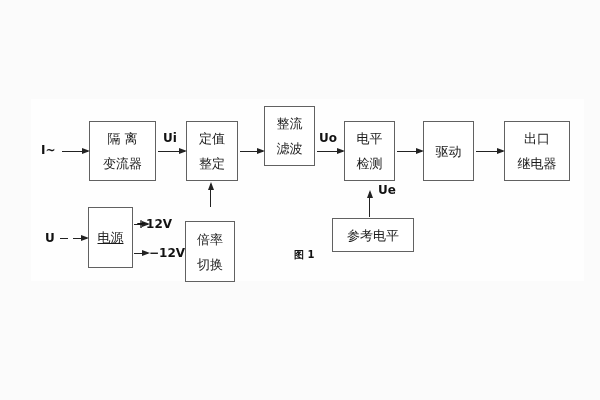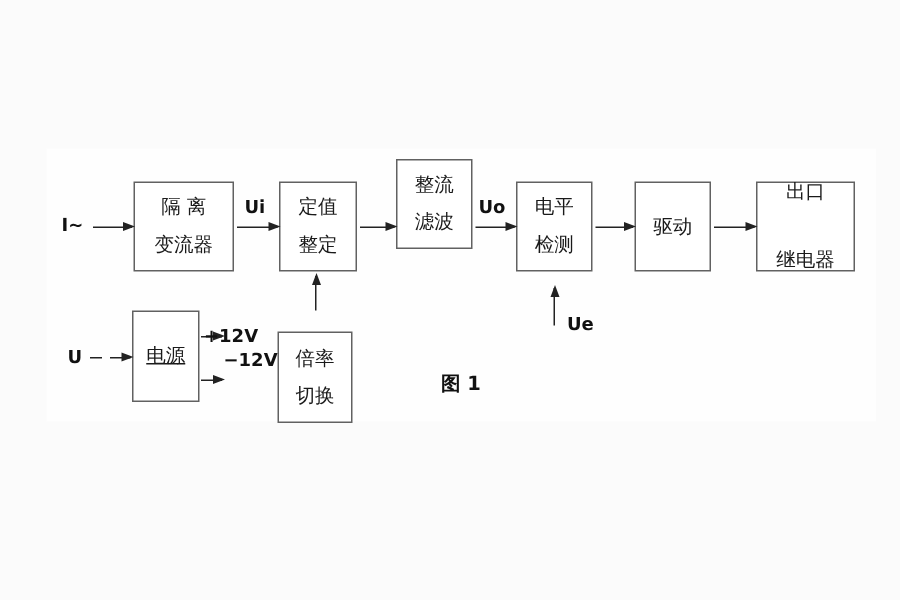--- a/index.html
+++ b/index.html
@@ -25,21 +25,21 @@
     align-items:center;justify-content:center;
     gap:12px;
     font-size:13px;line-height:1;
     white-space:nowrap;
   }
   #b-iso  {left:89px; top:121px;width:67px;height:60px;}
   #b-set  {left:186px;top:121px;width:52px;height:60px;}
   #b-rect {left:264px;top:106px;width:51px;height:60px;}
   #b-level{left:344px;top:121px;width:51px;height:60px;}
   #b-drive{left:423px;top:121px;width:51px;height:60px;}
-  #b-out  {left:504px;top:121px;width:66px;height:60px;justify-content:space-between;}
+  #b-out  {left:504px;top:121px;width:66px;height:60px;}
   #b-power{left:88px; top:207px;width:45px;height:61px;text-decoration:underline;}
   #b-ratio{left:185px;top:221px;width:50px;height:61px;}
   #b-ref  {left:332px;top:218px;width:82px;height:34px;}
   
   .ha{position:absolute;height:0;border-top:1px solid #222;}
   .ha::after{
     content:"";position:absolute;right:-2px;top:-4px;
     width:0;height:0;
     border-left:8px solid #222;
     border-top:3.5px solid transparent;
@@ -59,21 +59,21 @@
     border-left:3px solid transparent;
     border-right:3px solid transparent;
   }
   
   .lbl{
     position:absolute;
     font-size:12px;color:#111;line-height:1;
     white-space:nowrap;
     font-weight:bold;
   }
-  .caption{font-size:13px;color:#111;}
+  .caption{font-size:10px;color:#111;}
 </style>
 </head>
 <body>
 
 <div class="stage">
   <div class="panel"></div>
 
   <div class="blk" id="b-iso">
     <span>隔 离</span>
     <span>变流器</span>
@@ -98,37 +98,40 @@
     <span>继电器</span>
   </div>
 
   <div class="blk" id="b-power">
     <span>电源</span>
   </div>
   <div class="blk" id="b-ratio">
     <span>倍率</span>
     <span>切换</span>
   </div>
+  <div class="blk" id="b-ref">
+    <span>参考电平</span>
+  </div>
 
   <div class="ha" style="left:62px;top:151px;width:26px"></div>
   <div class="ha" style="left:158px;top:151px;width:27px"></div>
   <div class="ha" style="left:240px;top:151px;width:23px"></div>
   <div class="ha" style="left:317px;top:151px;width:26px"></div>
   <div class="ha" style="left:397px;top:151px;width:25px"></div>
   <div class="ha" style="left:476px;top:151px;width:27px"></div>
 
   <div class="ha dash" style="left:60px;top:238px;width:27px"></div>
   <div class="ha" style="left:134px;top:224px;width:14px"></div>
   <div class="ha" style="left:134px;top:253px;width:14px"></div>
 
   <div class="va" style="left:210px;top:184px;height:23px"></div>
   <div class="va" style="left:369px;top:192px;height:25px"></div>
 
   <span class="lbl" style="left:41px;top:144px">I~</span>
   <span class="lbl" style="left:163px;top:132px">Ui</span>
   <span class="lbl" style="left:319px;top:132px">Uo</span>
-  <span class="lbl" style="left:378px;top:210px">Ue</span>
+  <span class="lbl" style="left:378px;top:184px">Ue</span>
   <span class="lbl" style="left:45px;top:232px">U</span>
   <span class="lbl" style="left:136px;top:218px">+12V</span>
-  <span class="lbl" style="left:149px;top:234px">−12V</span>
+  <span class="lbl" style="left:149px;top:247px">−12V</span>
 
   <span class="lbl caption" style="left:294px;top:250px">图 1</span>
 </div>
 
 </body></html>

